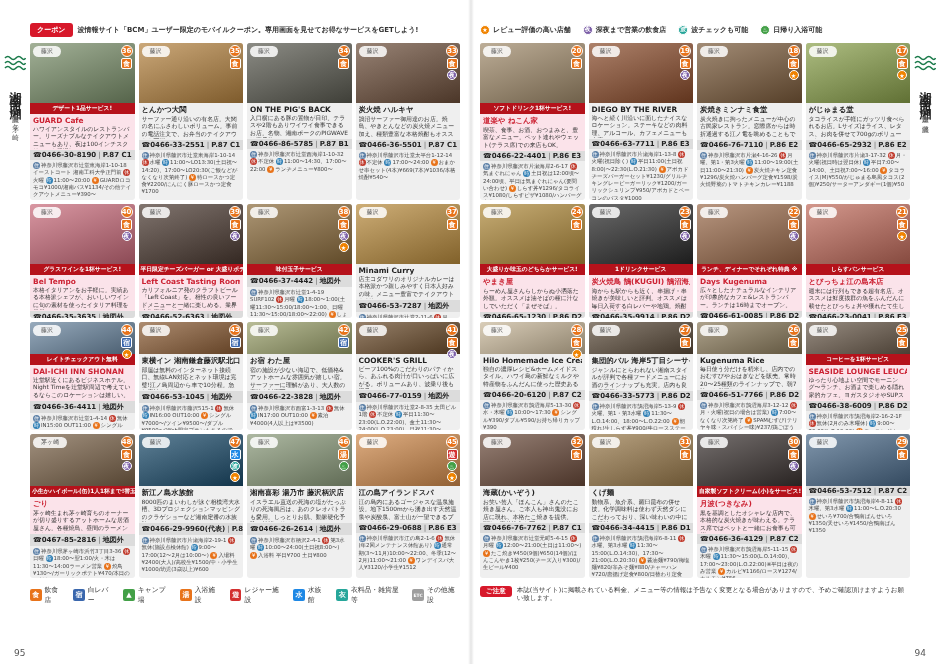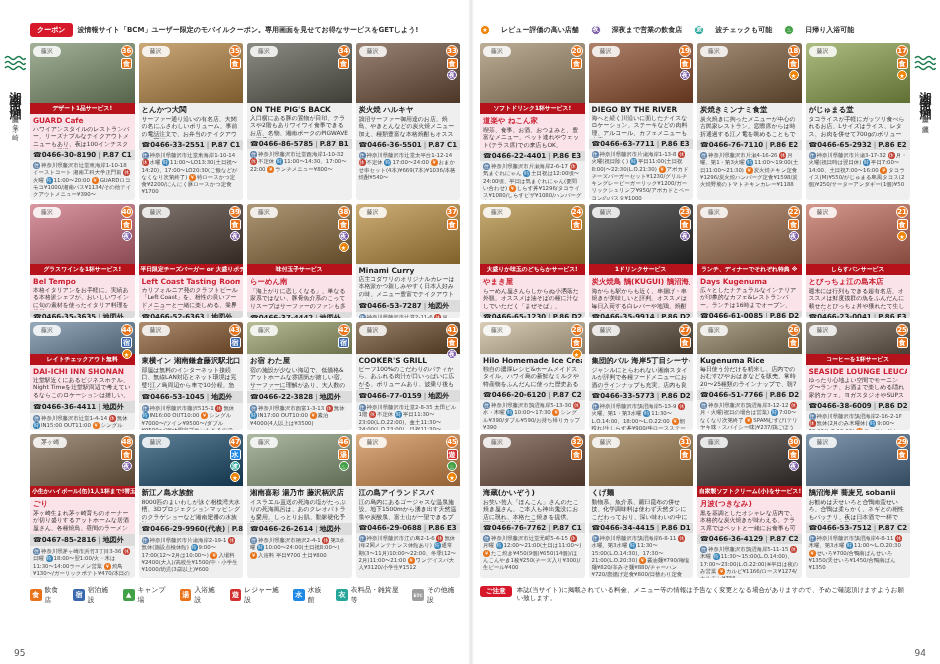--- a/index.html
+++ b/index.html
@@ -10,21 +10,21 @@
            background:linear-gradient(90deg,rgba(0,0,0,0),rgba(0,0,0,.10),rgba(0,0,0,0)); }
   .page { position:absolute; top:22px; width:430px; }
   .page-left { left:30px; }
   .page-right { left:480px; }
 
   
   .coupon-banner { display:flex; align-items:center; gap:5px; height:15px; margin-bottom:6px; }
   .coupon-badge { background:#d7182a; color:#fff; font-size:7px; font-weight:bold; padding:2px 7px; border-radius:3px; }
   .coupon-text { font-size:7px; color:#333; font-weight:bold; }
   .marks-legend { display:flex; align-items:center; gap:12px; height:15px; margin-bottom:6px; }
-  .marks-legend .item { display:flex; align-items:flex-end; gap:11px; font-size:7px; color:#333; font-weight:bold; }
+  .marks-legend .item { display:flex; align-items:flex-end; gap:3px; font-size:7px; color:#333; font-weight:bold; }
 
   
   .grid { display:grid; grid-template-columns:repeat(4,1fr); gap:4px; }
   .card { background:#efefef; border-radius:3px; overflow:hidden; position:relative; display:flex; flex-direction:column;justify-content:space-between; }
   .card.featured .body { background:#fbe3ea; }
   .card.featured .name { color:#cc2233; }
   .r0 { height:157px; } .r1 { height:114px; } .r2 { height:108px; } .r3 { height:144px; }
   .photo { position:relative; flex:none; }
   .r0 .photo,.r1 .photo { height:60px; } .r2 .photo { height:32px; } .r3 .photo { height:52px; }
   .loc-pill { position:absolute; top:3px; left:3px; background:rgba(255,255,255,.85); color:#555;
@@ -209,24 +209,20 @@
           <div class="photo" style="background-image: linear-gradient(160deg, rgba(255, 255, 255, 0.3), rgba(0, 0, 0, 0.3)), linear-gradient(rgb(138, 106, 58), rgb(138, 106, 58));">
             <span class="loc-pill">藤沢</span>
             <div class="badge-col">
               <span class="num-badge">38</span>
               <span class="type-icon" style="background: rgb(232, 115, 26);">食</span>
               <span class="mark" style="background: rgb(123, 94, 167);">夜</span>
               <span class="mark" style="background: rgb(240, 131, 0);">★</span>
             </div>
           </div>
           <div class="banner">味付玉子サービス</div>
-          <div class="body">
-            <div class="name">らーめん南</div>
-            <div class="desc">「海上がりに恋しくなる」。単なる家系ではない、豚骨魚介系のこってりスープはサーファーのファンも多し。</div>
-          </div>
           <div class="telrow"><span>☎0466-37-4442</span><span class="sep">|</span><span>地図外</span></div>
           <div class="info"><span class="ikey" style="background: rgb(91, 127, 166);">住</span>神奈川県藤沢市辻堂1-4-19 SURF102 <span class="ikey" style="background: rgb(192, 57, 43);">休</span>月曜 <span class="ikey" style="background: rgb(47, 127, 181);">時</span>18:00〜1:00(土曜11:30〜15:00/18:00〜1:00、日曜11:30〜15:00/18:00〜22:00) <span class="ikey" style="background: rgb(232, 115, 26);">¥</span>しょうゆラーメン¥780/塩にんにくラーメン¥780/味噌ラーメン¥880/辛味噌ラーメン¥880 </div>
         </div>
         <div class="card r1">
           <div class="photo" style="background-image: linear-gradient(160deg, rgba(255, 255, 255, 0.3), rgba(0, 0, 0, 0.3)), linear-gradient(rgb(185, 139, 60), rgb(185, 139, 60));">
             <span class="loc-pill">藤沢</span>
             <div class="badge-col">
               <span class="num-badge">37</span>
               <span class="type-icon" style="background: rgb(232, 115, 26);">食</span>
             </div>
@@ -369,21 +365,21 @@
           <div class="info"><span class="ikey" style="background: rgb(91, 127, 166);">住</span>神奈川県藤沢市江の島2-1-6 <span class="ikey" style="background: rgb(192, 57, 43);">休</span>無休(年2回メンテナンス休館あり) <span class="ikey" style="background: rgb(47, 127, 181);">時</span>通常期(3〜11月)10:00〜22:00、冬季(12〜2月)11:00〜21:00 <span class="ikey" style="background: rgb(232, 115, 26);">¥</span>ワンデイスパ大人¥3120/小学生¥1512 </div>
         </div>
       </div>
     <div class="bottom-legend" id="legend-left">
         <div class="item">
           <span class="sq-icon" style="background: rgb(232, 115, 26);">食</span>
           <span>飲食店</span>
         </div>
         <div class="item">
           <span class="sq-icon" style="background: rgb(58, 103, 173);">宿</span>
-          <span>宿泊施設</span>
+          <span>白レバー</span>
         </div>
         <div class="item">
           <span class="sq-icon" style="background: rgb(67, 160, 71);">▲</span>
           <span>キャンプ場</span>
         </div>
         <div class="item">
           <span class="sq-icon" style="background: rgb(232, 115, 26);">湯</span>
           <span>入浴施設</span>
         </div>
         <div class="item">
@@ -665,24 +661,20 @@
           <div class="telrow"><span>☎0466-36-4129</span><span class="sep">|</span><span>P.87 C2</span></div>
           <div class="info"><span class="ikey" style="background: rgb(91, 127, 166);">住</span>神奈川県藤沢市鵠沼海岸5-11-15 <span class="ikey" style="background: rgb(192, 57, 43);">休</span>木曜 <span class="ikey" style="background: rgb(47, 127, 181);">時</span>11:30〜15:00(L.O.14:00)、17:00〜23:00(L.O.22:00)※平日は夜のみ営業 <span class="ikey" style="background: rgb(232, 115, 26);">¥</span>カルビ¥1166/ロース¥1274/ホルモン¥756 </div>
         </div>
         <div class="card r3">
           <div class="photo" style="background-image: linear-gradient(160deg, rgba(255, 255, 255, 0.3), rgba(0, 0, 0, 0.3)), linear-gradient(rgb(74, 106, 138), rgb(74, 106, 138));">
             <span class="loc-pill">藤沢</span>
             <div class="badge-col">
               <span class="num-badge">29</span>
               <span class="type-icon" style="background: rgb(232, 115, 26);">食</span>
             </div>
-          </div>
-          <div class="body">
-            <div class="name">鵠沼海岸 蕎麦兄 sobanii</div>
-            <div class="desc">お勧めは天せいろと合鴨南蛮せいろ。合鴨は柔らかく、ネギとの相性もバッチリ。夜は日本酒で一杯でき、地元で人気の店。</div>
           </div>
           <div class="telrow"><span>☎0466-53-7512</span><span class="sep">|</span><span>P.87 C2</span></div>
           <div class="info"><span class="ikey" style="background: rgb(91, 127, 166);">住</span>神奈川県藤沢市鵠沼海岸4-8-11 <span class="ikey" style="background: rgb(192, 57, 43);">休</span>木曜、第3水曜 <span class="ikey" style="background: rgb(47, 127, 181);">時</span>11:00〜L.O.20:30 <span class="ikey" style="background: rgb(232, 115, 26);">¥</span>せいろ¥700/合鴨南ばんせいろ¥1350/天せいろ¥1450/合鴨南ばん¥1350 </div>
         </div>
       </div>
     <div class="notice-row">
       <span class="notice-badge">ご注意</span>
       <span class="notice-text">本誌(当サイト)に掲載されている料金、メニュー等の情報は予告なく変更となる場合がありますので、予めご確認頂けますようお願い致します。</span>
     </div>
   </div>

